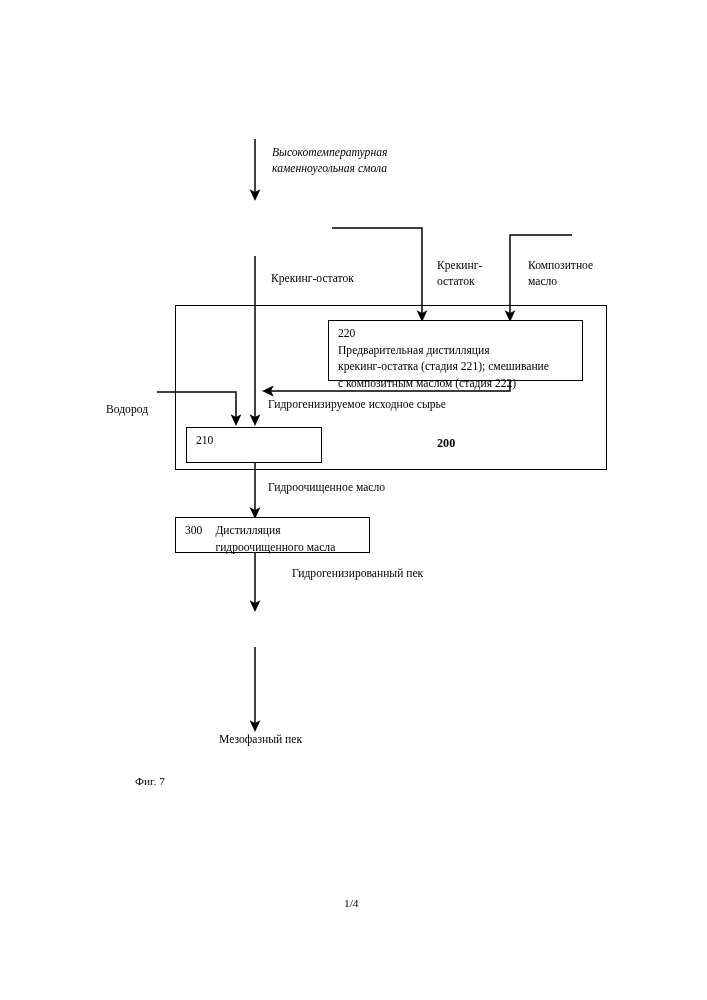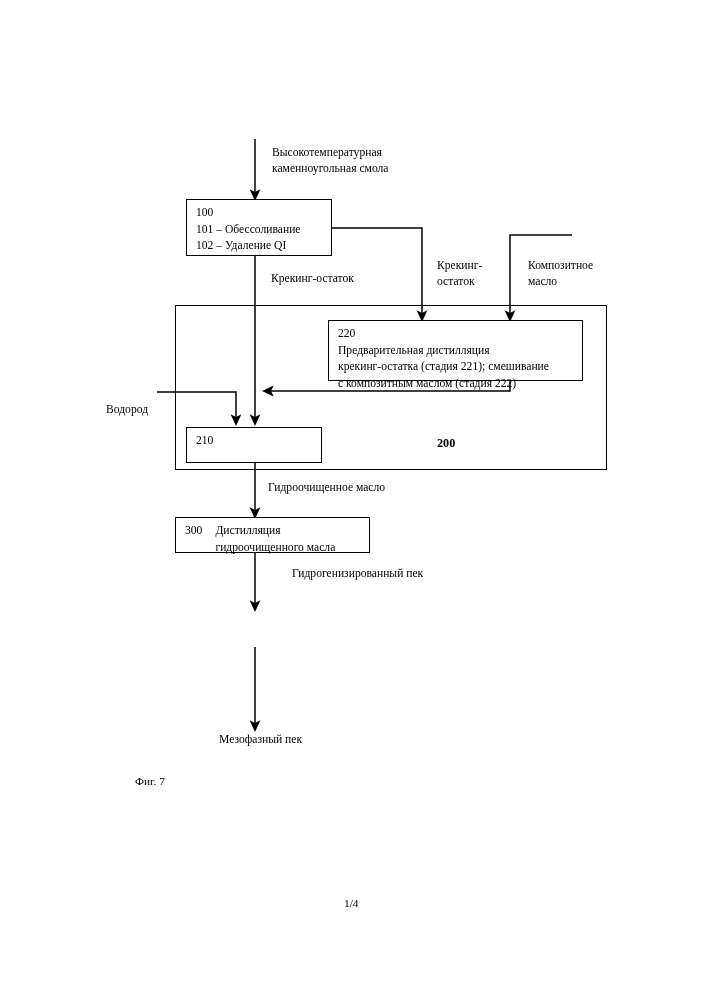--- a/index.html
+++ b/index.html
@@ -110,46 +110,42 @@
       <line x1="255" y1="552" x2="255" y2="606" marker-end="url(#arrow)"></line>
 
       <line x1="255" y1="647" x2="255" y2="726" marker-end="url(#arrow)"></line>
     </g>
   </svg>
 
   <div class="outer-group" style="left:175px; top:305px; width:432px; height:165px;"></div>
 
   <div class="group-tag" style="left:405px; top:436px;">200</div>
 
-  <div class="flowlabel" style="left:272px; top:145px;">Высокотемпературная
+  <div class="flowlabel" style="left:272px; top:145px;font-style:italic;">Высокотемпературная
 каменноугольная смола</div>
 
-  <div class="node node-pad" style="left:186px; top:199px; width:146px; height:57px;">
-    <div style="white-space:pre-line;">100
-101 – Обессоливание
-102 – Удаление QI</div>
-  </div>
 
   <div class="flowlabel" style="left:271px; top:271px;">Крекинг-остаток</div>
 
   <div class="flowlabel" style="left:437px; top:258px;">Крекинг-
 остаток</div>
 
   <div class="flowlabel" style="left:528px; top:258px;">Композитное
 масло</div>
 
   <div class="node node-pad" style="left:328px; top:320px; width:255px; height:61px;">
     <div>220</div>
     <div style="white-space:pre-line;">Предварительная дистилляция
 крекинг-остатка (стадия 221); смешивание
 с композитным маслом (стадия 222)</div>
   </div>
 
   <div class="flowlabel" style="left:106px; top:402px;">Водород</div>
 
+  <div class="flowlabel" style="left:268px; top:397px;">Гидрогенизируемое исходное сырье</div>
 
   <div class="node node-pad" style="left:186px; top:427px; width:136px; height:36px;">
     <div class="node-row">
       <span class="node-num">210</span>
     </div>
   </div>
 
   <div class="flowlabel" style="left:268px; top:480px;">Гидроочищенное масло</div>
 
   <div class="node node-pad" style="left:175px; top:517px; width:195px; height:36px;">

